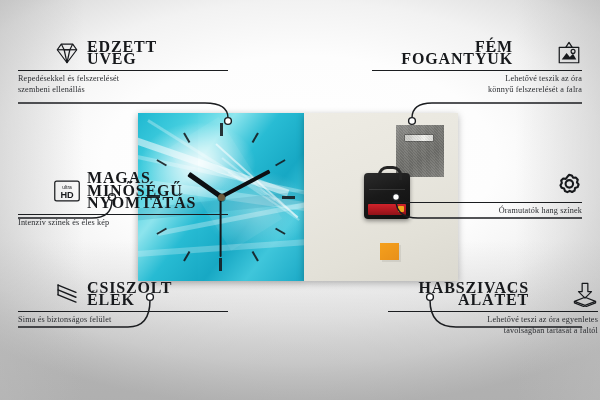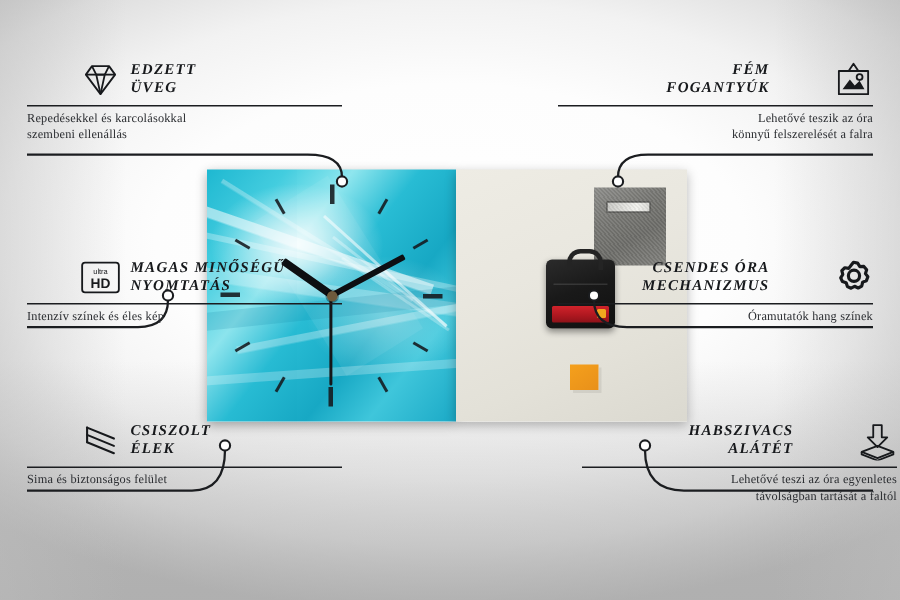--- a/index.html
+++ b/index.html
@@ -98,22 +98,22 @@
 
   
   .callout{position:absolute;z-index:6;width:210px;}
   .callout .head{display:flex;align-items:center;gap:7px;}
   .callout.left .head{justify-content:flex-start;}
   .callout.right .head{justify-content:flex-end;}
   .ico{flex:0 0 auto;width:26px;height:26px;display:block;padding-left:36px;}
   .ico svg{display:block;width:26px;height:26px;}
   .title{
     font-family:"Liberation Serif", serif;
-    font-size:10px;font-weight:700;letter-spacing:.85px;
-    color:#17191c;line-height:12.5px;text-transform:uppercase;font-style:italic;
+    font-size:16px;font-weight:700;letter-spacing:.85px;
+    color:#17191c;line-height:12.5px;text-transform:uppercase;
   }
   .callout.right .title{text-align:right;}
   .rule{height:1.3px;background:#1b1d20;margin:4px 0 3px;width:100%;}
   .desc{
     font-family:"Liberation Serif", serif;
     font-size:8.2px;color:#2a2c30;line-height:10.4px;letter-spacing:.15px;
   }
   .callout.right .desc{text-align:right;}
 
   #c-edzett{left:18px;top:40px;}
@@ -230,21 +230,21 @@
         </g>
           </svg>
       </span>
       <span class="title">
         <span>EDZETT</span><br>
         <span>ÜVEG</span>
       </span>
     </div>
     <div class="rule"></div>
     <div class="desc">
-      <span>Repedésekkel és karcolásokkal</span><br>
+      <span>Repedésekkel és felszerelését</span><br>
       <span>szembeni ellenállás</span>
     </div>
   </div>
 
   <div class="callout left" id="c-hd">
     <div class="head">
       <span class="ico">
         <svg viewBox="0 0 34 28">
           <rect x="1" y="1" width="32" height="26" rx="2.5" fill="none" stroke="#17191c" stroke-width="1.6"></rect>
           <text x="17" y="11" text-anchor="middle" font-family="Liberation Sans, sans-serif" font-size="6.5" fill="#17191c">ultra</text>
@@ -304,24 +304,20 @@
     </div>
     <div class="rule"></div>
     <div class="desc">
       <span>Lehetővé teszik az óra</span><br>
       <span>könnyű felszerelését a falra</span>
     </div>
   </div>
 
   <div class="callout right" id="c-csendes">
     <div class="head">
-      <span class="title">
-        <span>CSENDES ÓRA</span><br>
-        <span>MECHANIZMUS</span>
-      </span>
       <span class="ico">
         <svg viewBox="0 0 32 32">
             <g fill="none" stroke="#17191c" stroke-width="2.6" stroke-linejoin="round">
           <path d="M16 3.5 L19.4 4.2 L21.2 7.1 L24.5 6.9 L26.8 9.6 L25.8 12.8 L27.8 15.4 L26.6 18.6 L23.5 19.8 L22.8 23 L19.8 24.6 L16.9 23.2 L14 24.8 L11 23.4 L10 20.3 L6.9 19.3 L5.5 16.3 L7.2 13.5 L6.4 10.4 L8.9 8 L12.1 8.5 L14.2 5.8 Z"></path>
           <circle cx="16.4" cy="14.6" r="4.6"></circle>
         </g>
           </svg>
       </span>
     </div>
     <div class="rule"></div>

